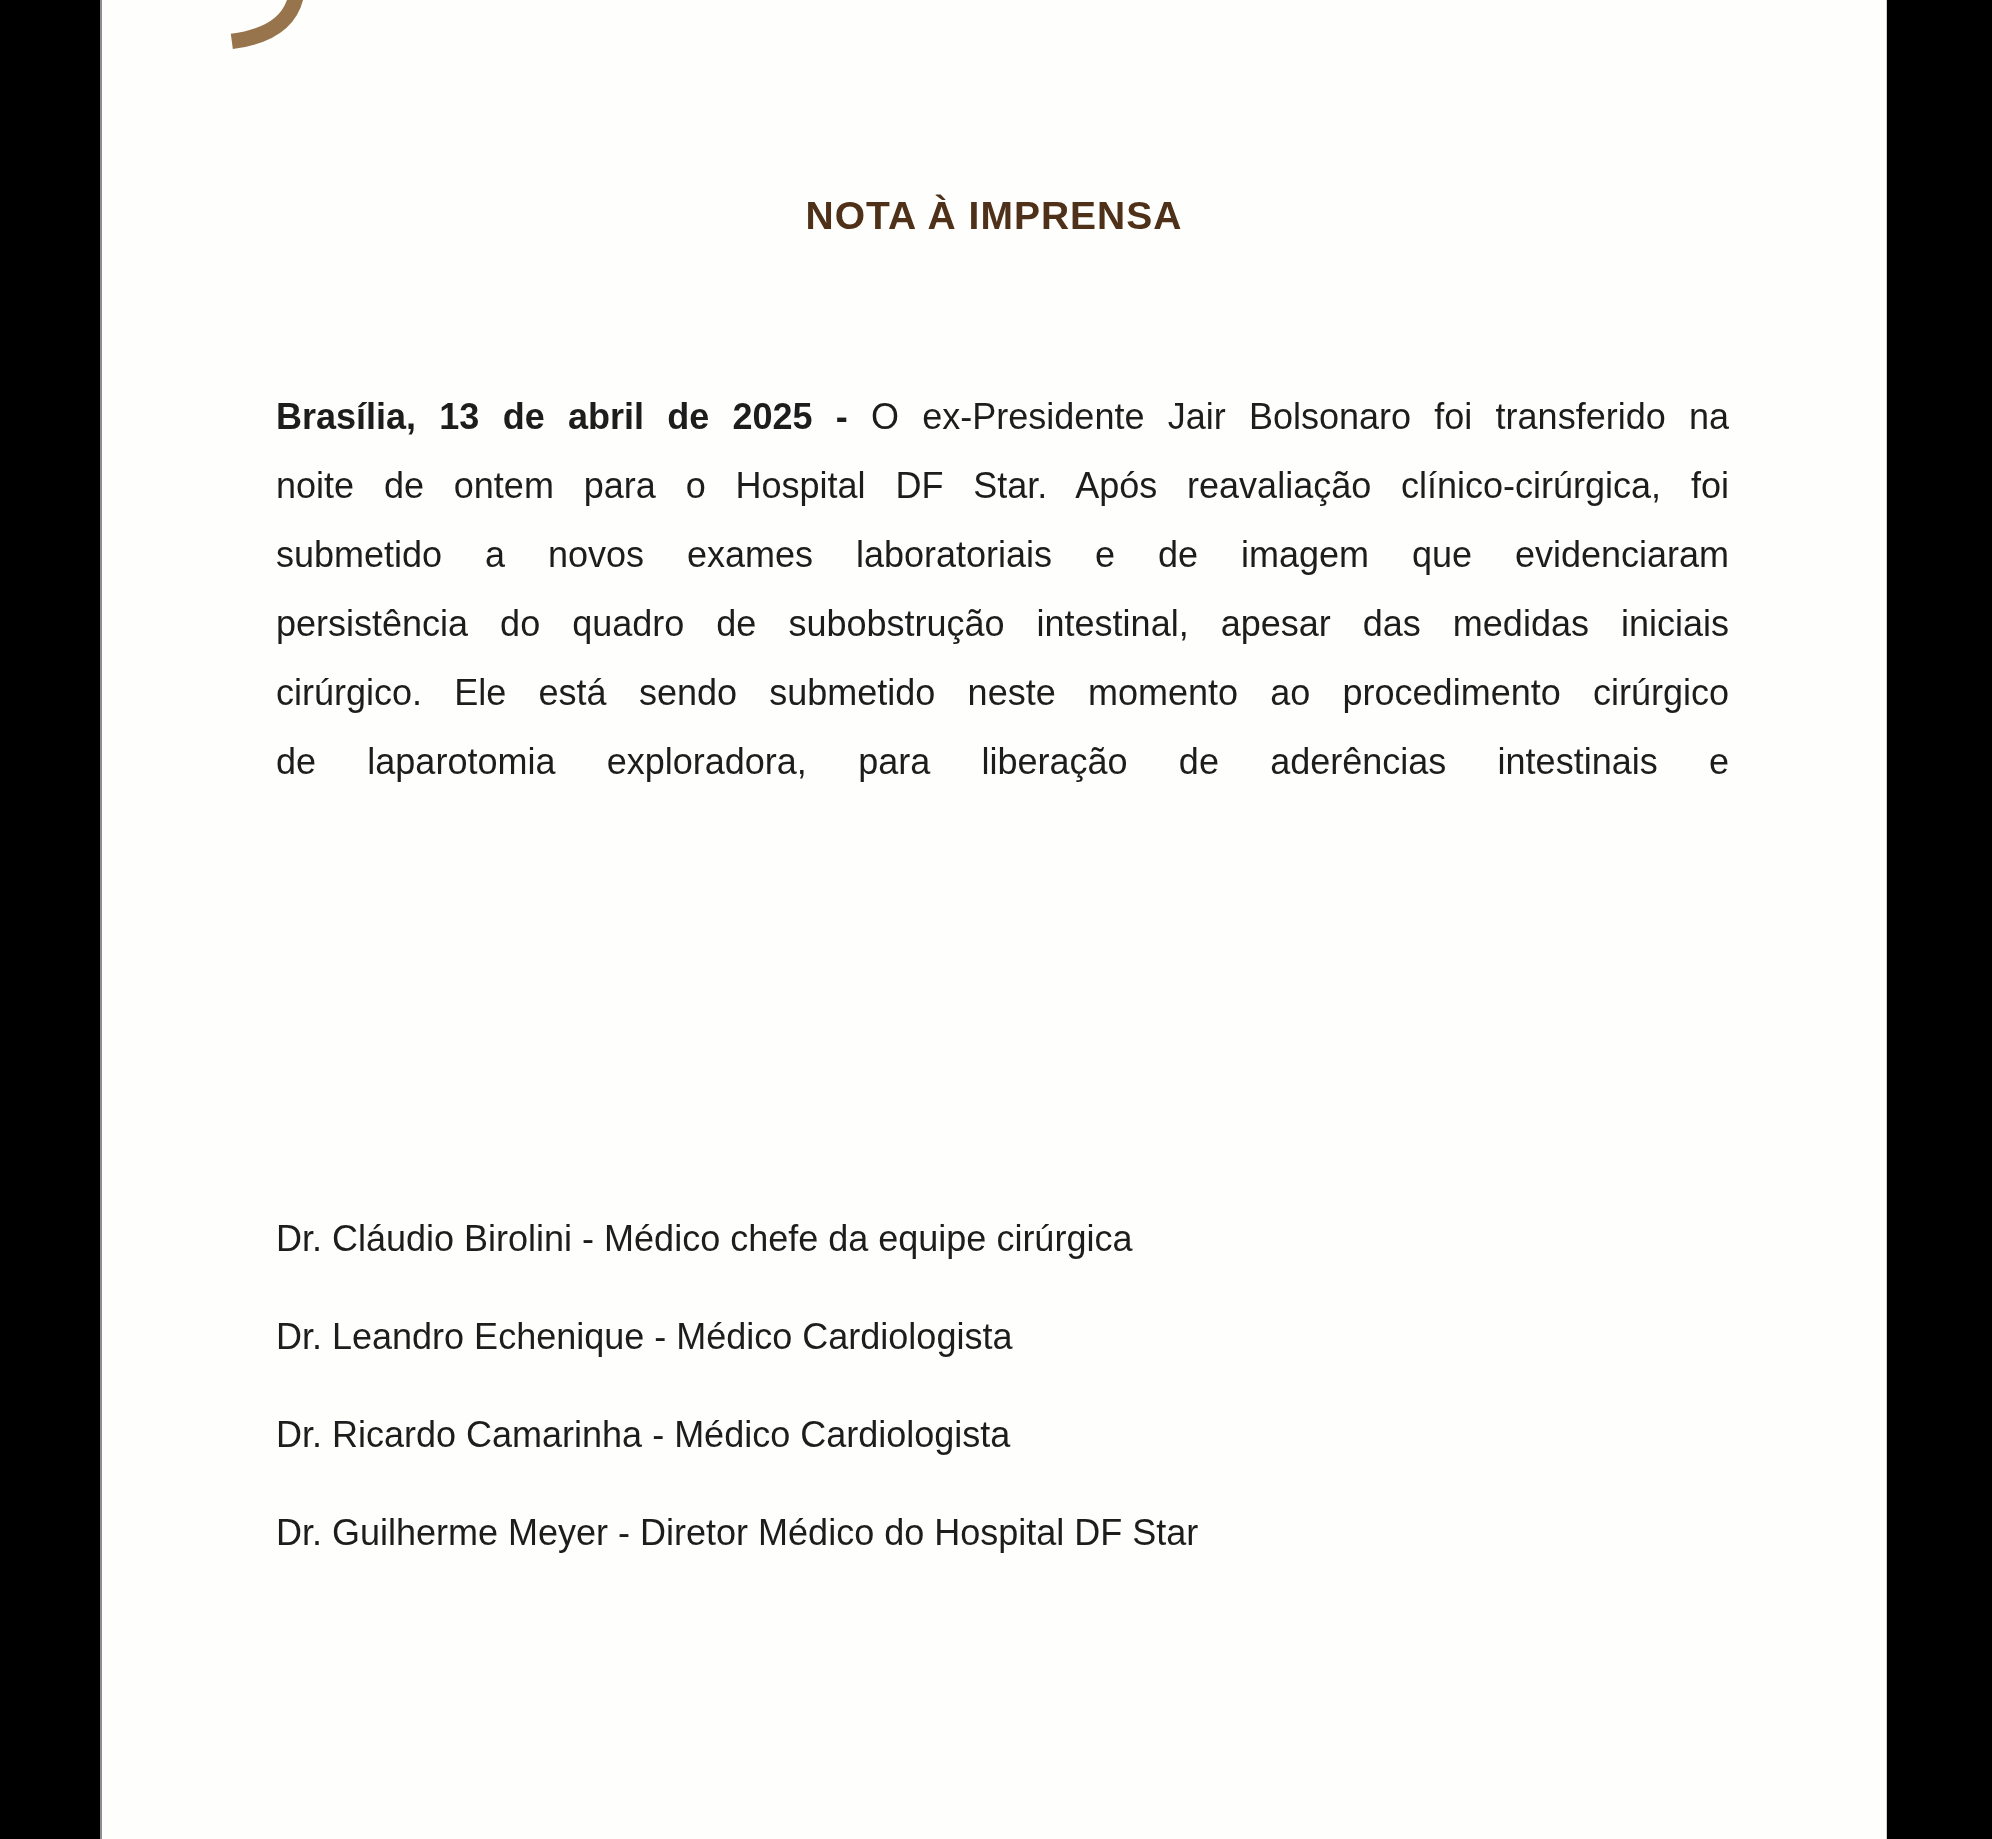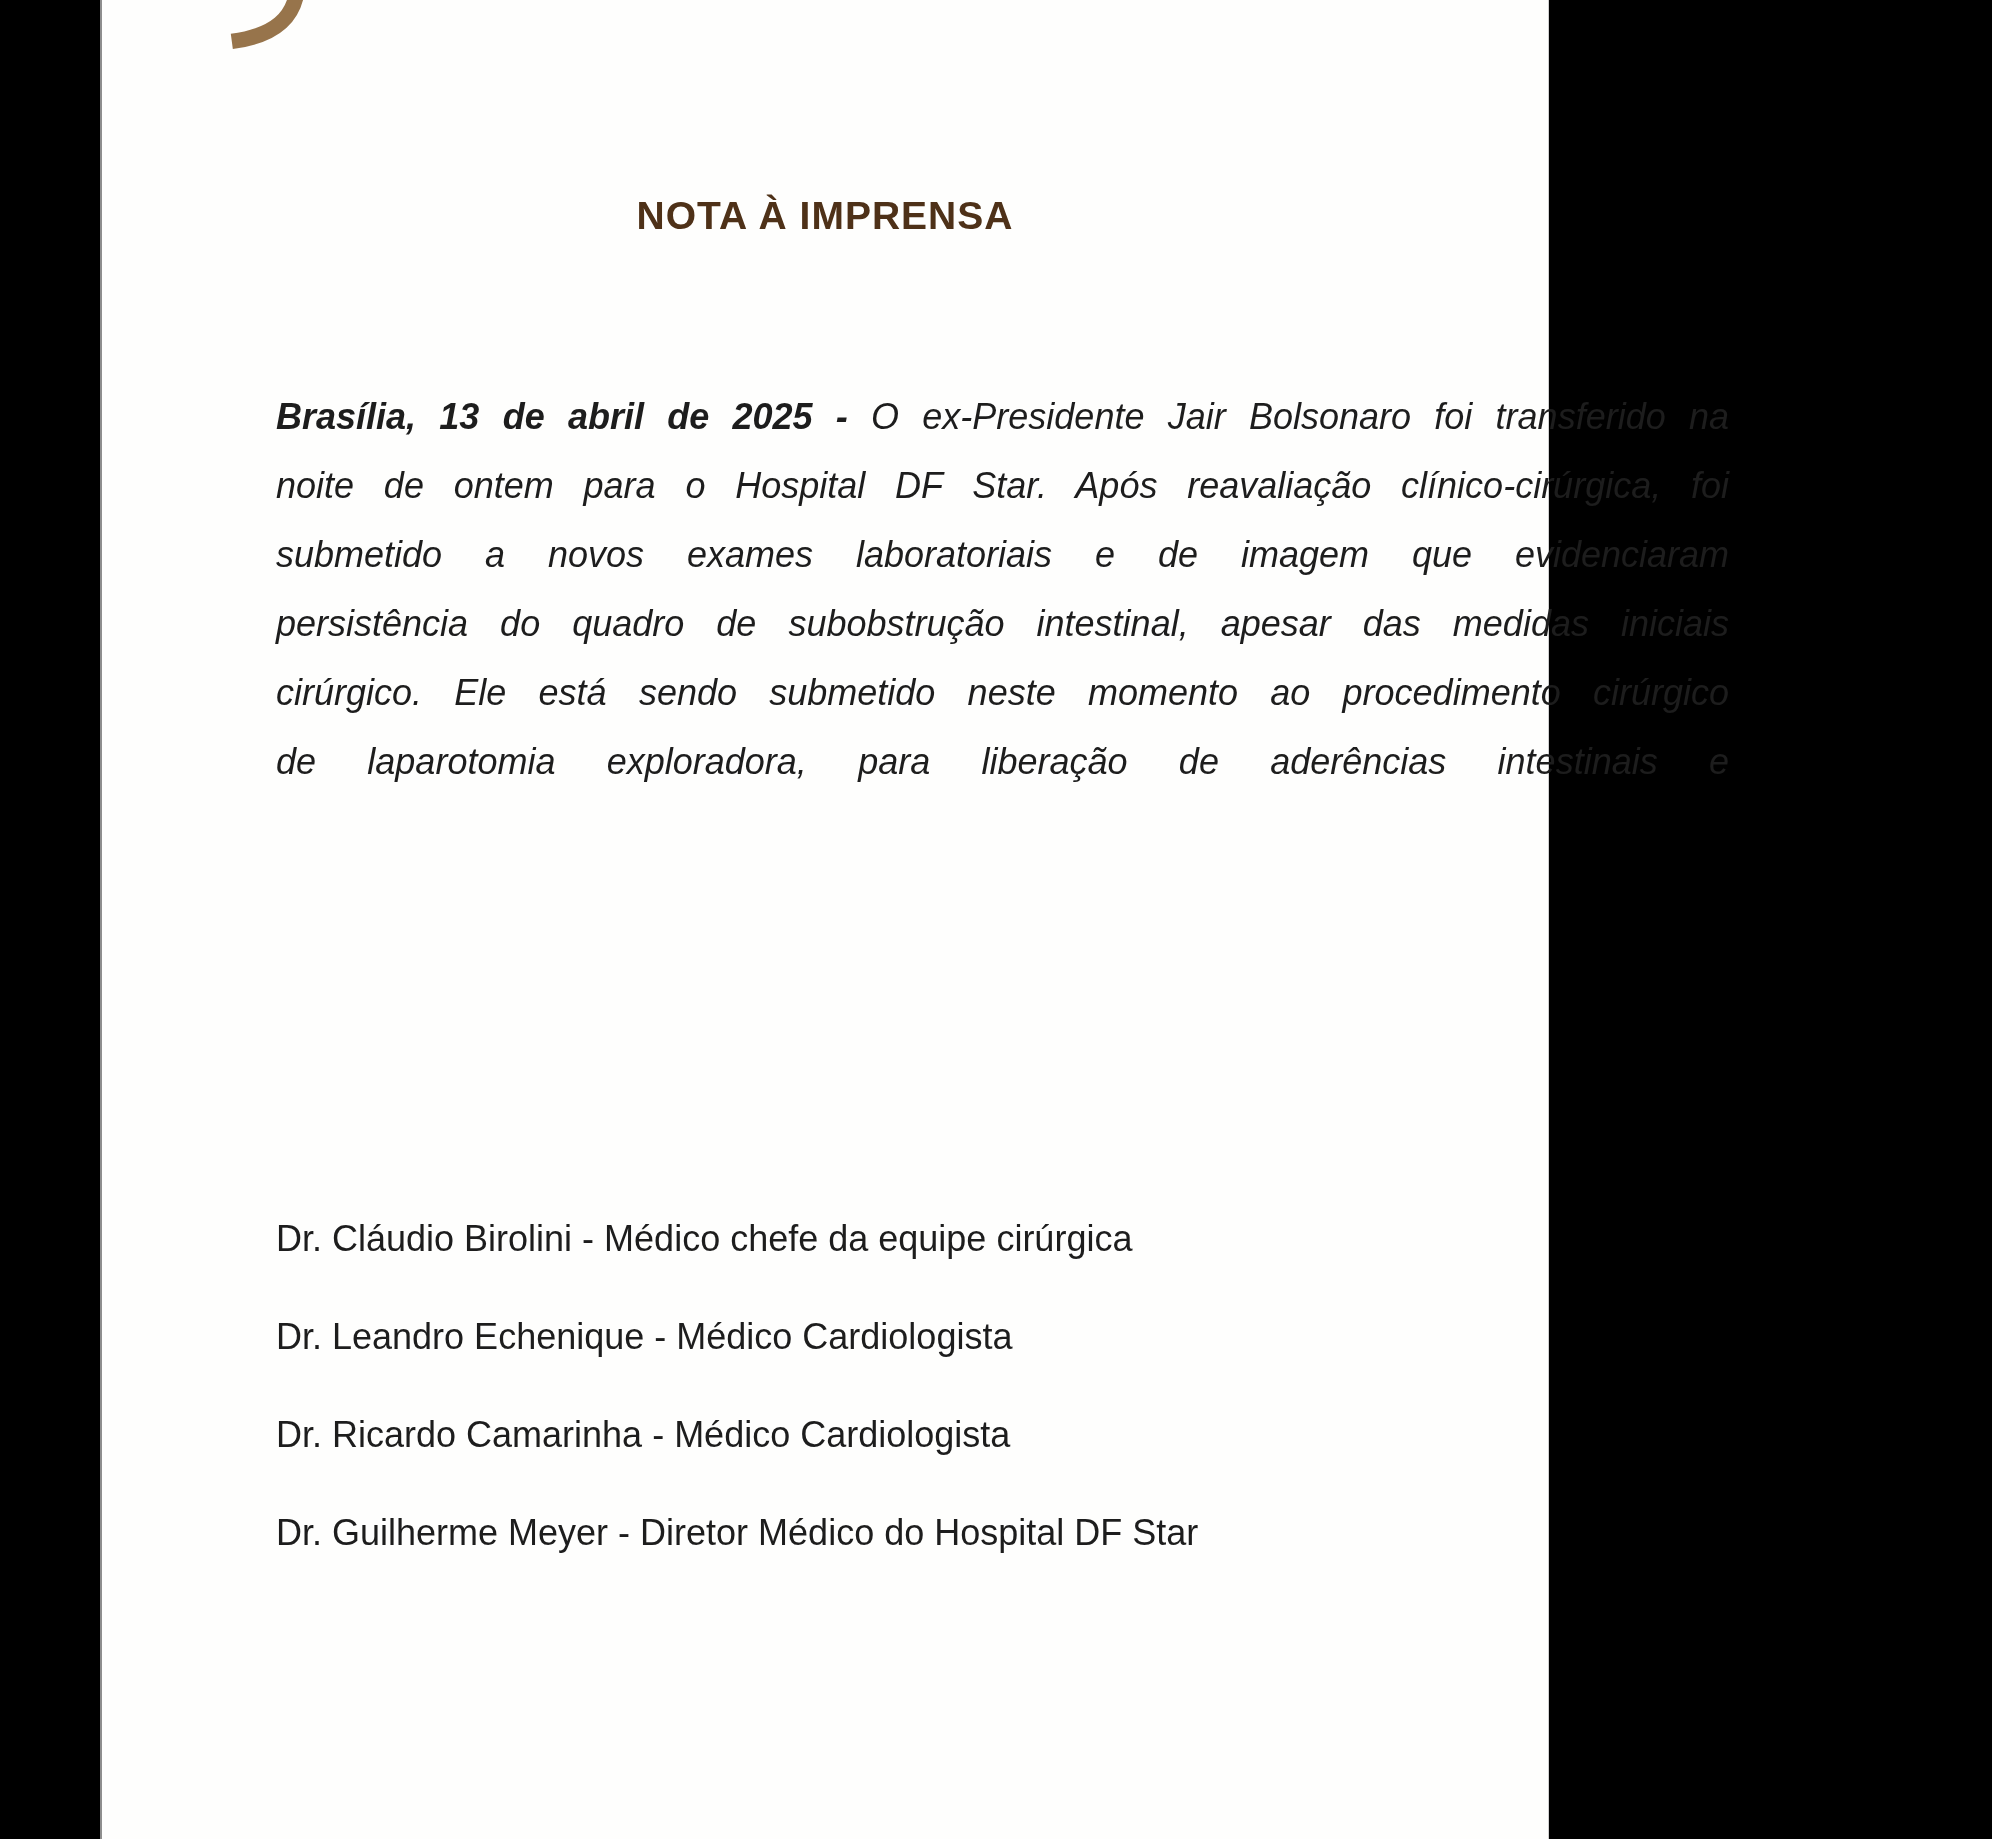--- a/index.html
+++ b/index.html
@@ -1,38 +1,38 @@
 <!DOCTYPE html>
 <html><head>
 <meta charset="utf-8">
 <style>
   html,body{margin:0;padding:0;background:#000;}
   .stage{
     position:relative;width:1992px;height:1840px;background:#000;overflow:hidden;
     font-family:"Liberation Sans","DejaVu Sans",sans-serif;
   }
   .page{
-    position:absolute;left:100px;top:0;width:1449px;height:1840px;
+    position:absolute;left:100px;top:0;width:1787px;height:1840px;
     background:#fefefdF;background:#fefefd;
     border-left:2.9px solid #8e8e8e;border-right:1.9px solid #cfcfcf;
     box-sizing:border-box;
   }
   .logo{position:absolute;left:125px;top:0;width:77px;height:56px;}
   .doc-title{
     position:absolute;left:0;top:194px;width:100%;
     text-align:center;font-weight:bold;font-size:39px;letter-spacing:1px;
     color:#4e3118;
   }
   .paragraph{
     position:absolute;left:174px;top:382px;width:1453px;
     font-size:36px;line-height:69px;color:#1d1d1d;
   }
   .pline{
     text-align:justify;text-align-last:justify;
-    height:69px;white-space:normal;font-style:italic;
+    height:69px;white-space:normal;
   }
   .pline.last{text-align-last:left;}
   .lead-bold{font-weight:bold;}
   .signatories{
     position:absolute;left:174px;top:1186px;width:1453px;
     font-size:36px;color:#1d1d1d;
   }
   .signatory{line-height:42px;margin-bottom:56px;text-align:left;margin-top:32px;}
 </style>
 </head>

